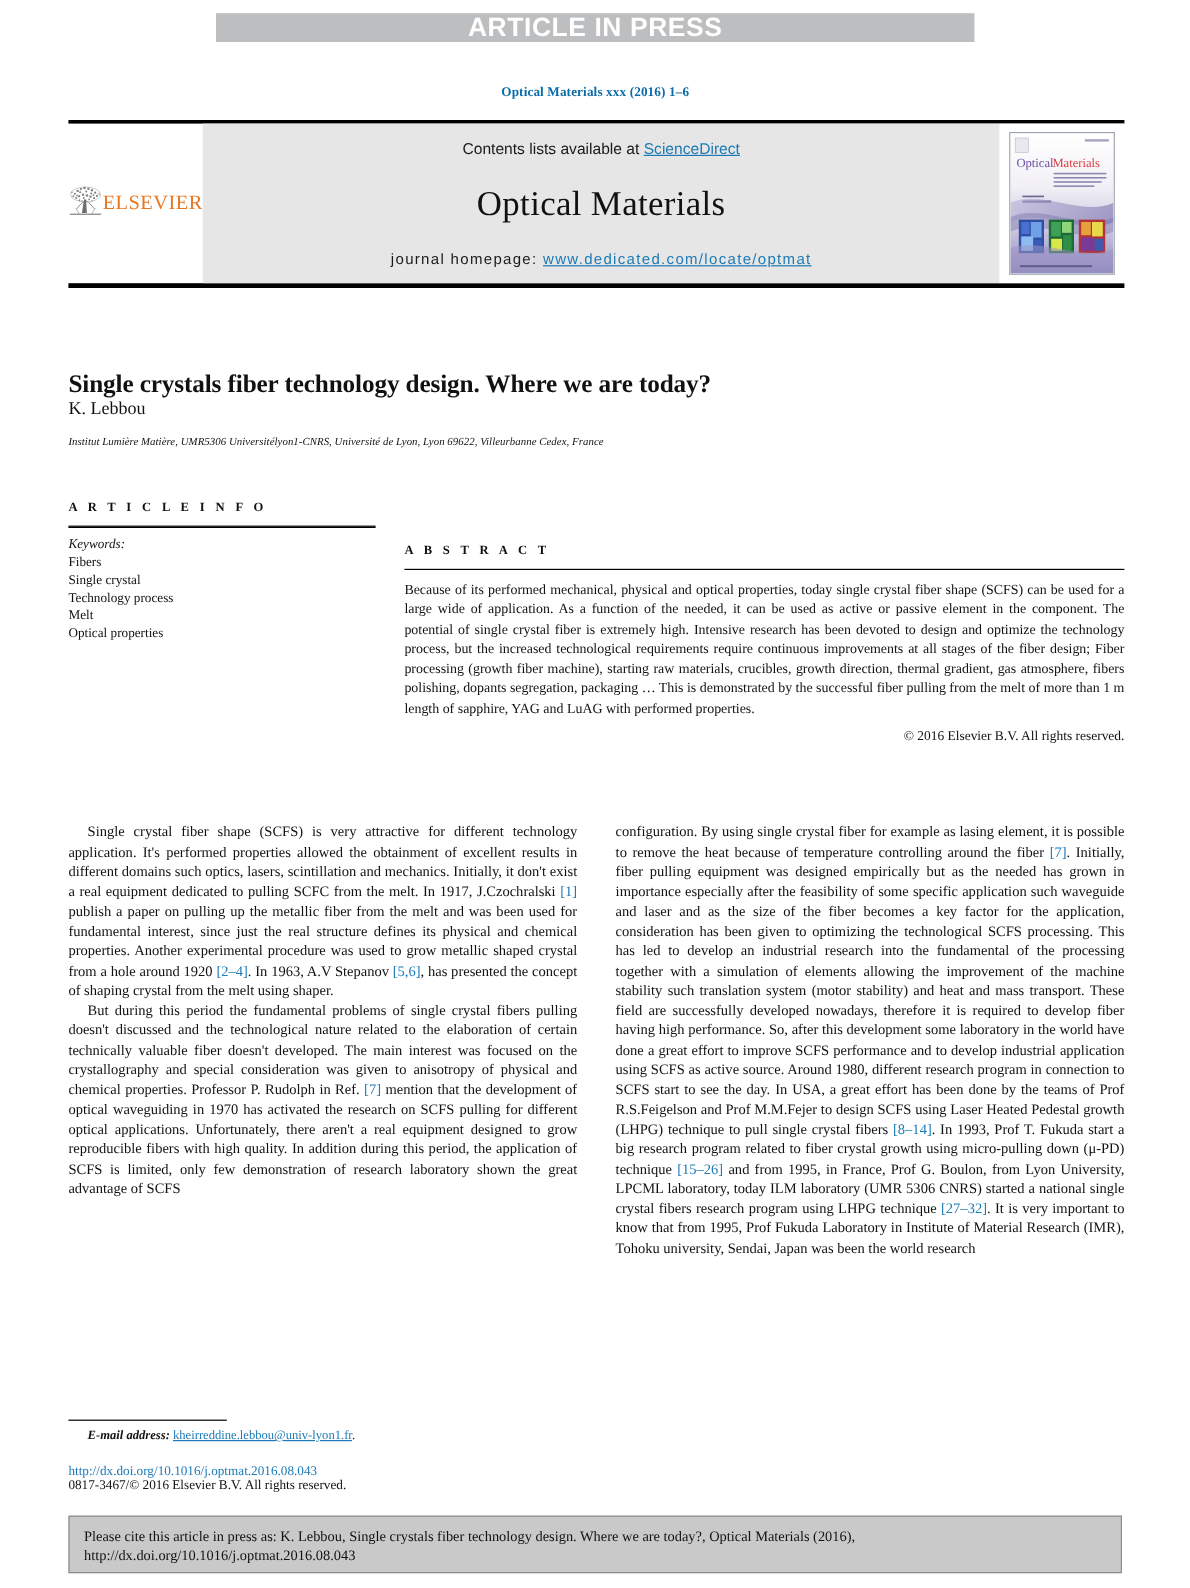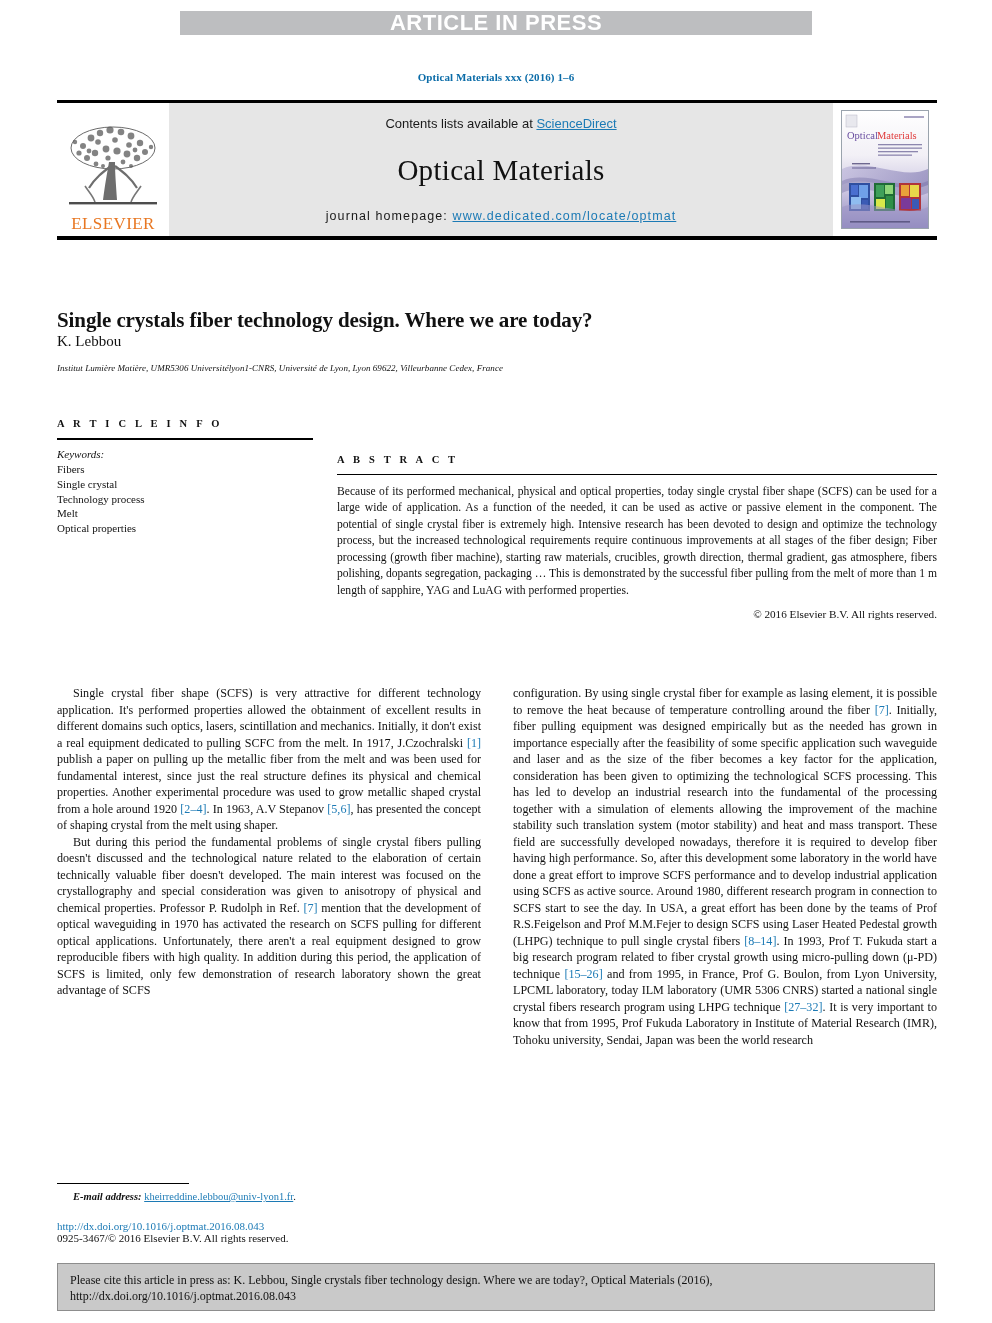--- a/index.html
+++ b/index.html
@@ -63,21 +63,21 @@
   }
   .masthead-inner {
     display: flex;
     height: 133px;
     align-items: stretch;
   }
   .elsevier-block {
     width: 112px;
     flex: 0 0 112px;
     display: flex;
-    flex-direction: column;
+    flex-direction: row;
     align-items: center;
     justify-content: flex-end;
     padding-bottom: 4px;
     box-sizing: border-box;
   }
   .tree-svg { display:block; }
   .elsevier-word {
     font-family: "Liberation Serif", serif;
     font-size: 17px;
     letter-spacing: 0.4px;
@@ -462,18 +462,18 @@
 
 <div class="footnote">
   <div class="footnote-rule"></div>
   <div class="email-line">
     <span class="em-lbl">E-mail address:</span>
     <a class="em-addr" href="#">kheirreddine.lebbou@univ-lyon1.fr</a><span>.</span>
   </div>
   <div class="doi-line">
     <a href="#" style="color:#1c7ab5;text-decoration:none">http://dx.doi.org/10.1016/j.optmat.2016.08.043</a>
   </div>
-  <div class="issn-line">0925-3467/© 2016 Elsevier B.V. All rights reserved.</div>
+  <div class="issn-line">0817-3467/© 2016 Elsevier B.V. All rights reserved.</div>
 </div>
 
 <div class="cite-box">
   <div class="cite-text">Please cite this article in press as: K. Lebbou, Single crystals fiber technology design. Where we are today?, Optical Materials (2016), http://dx.doi.org/10.1016/j.optmat.2016.08.043</div>
 </div>
 
 </body></html>

